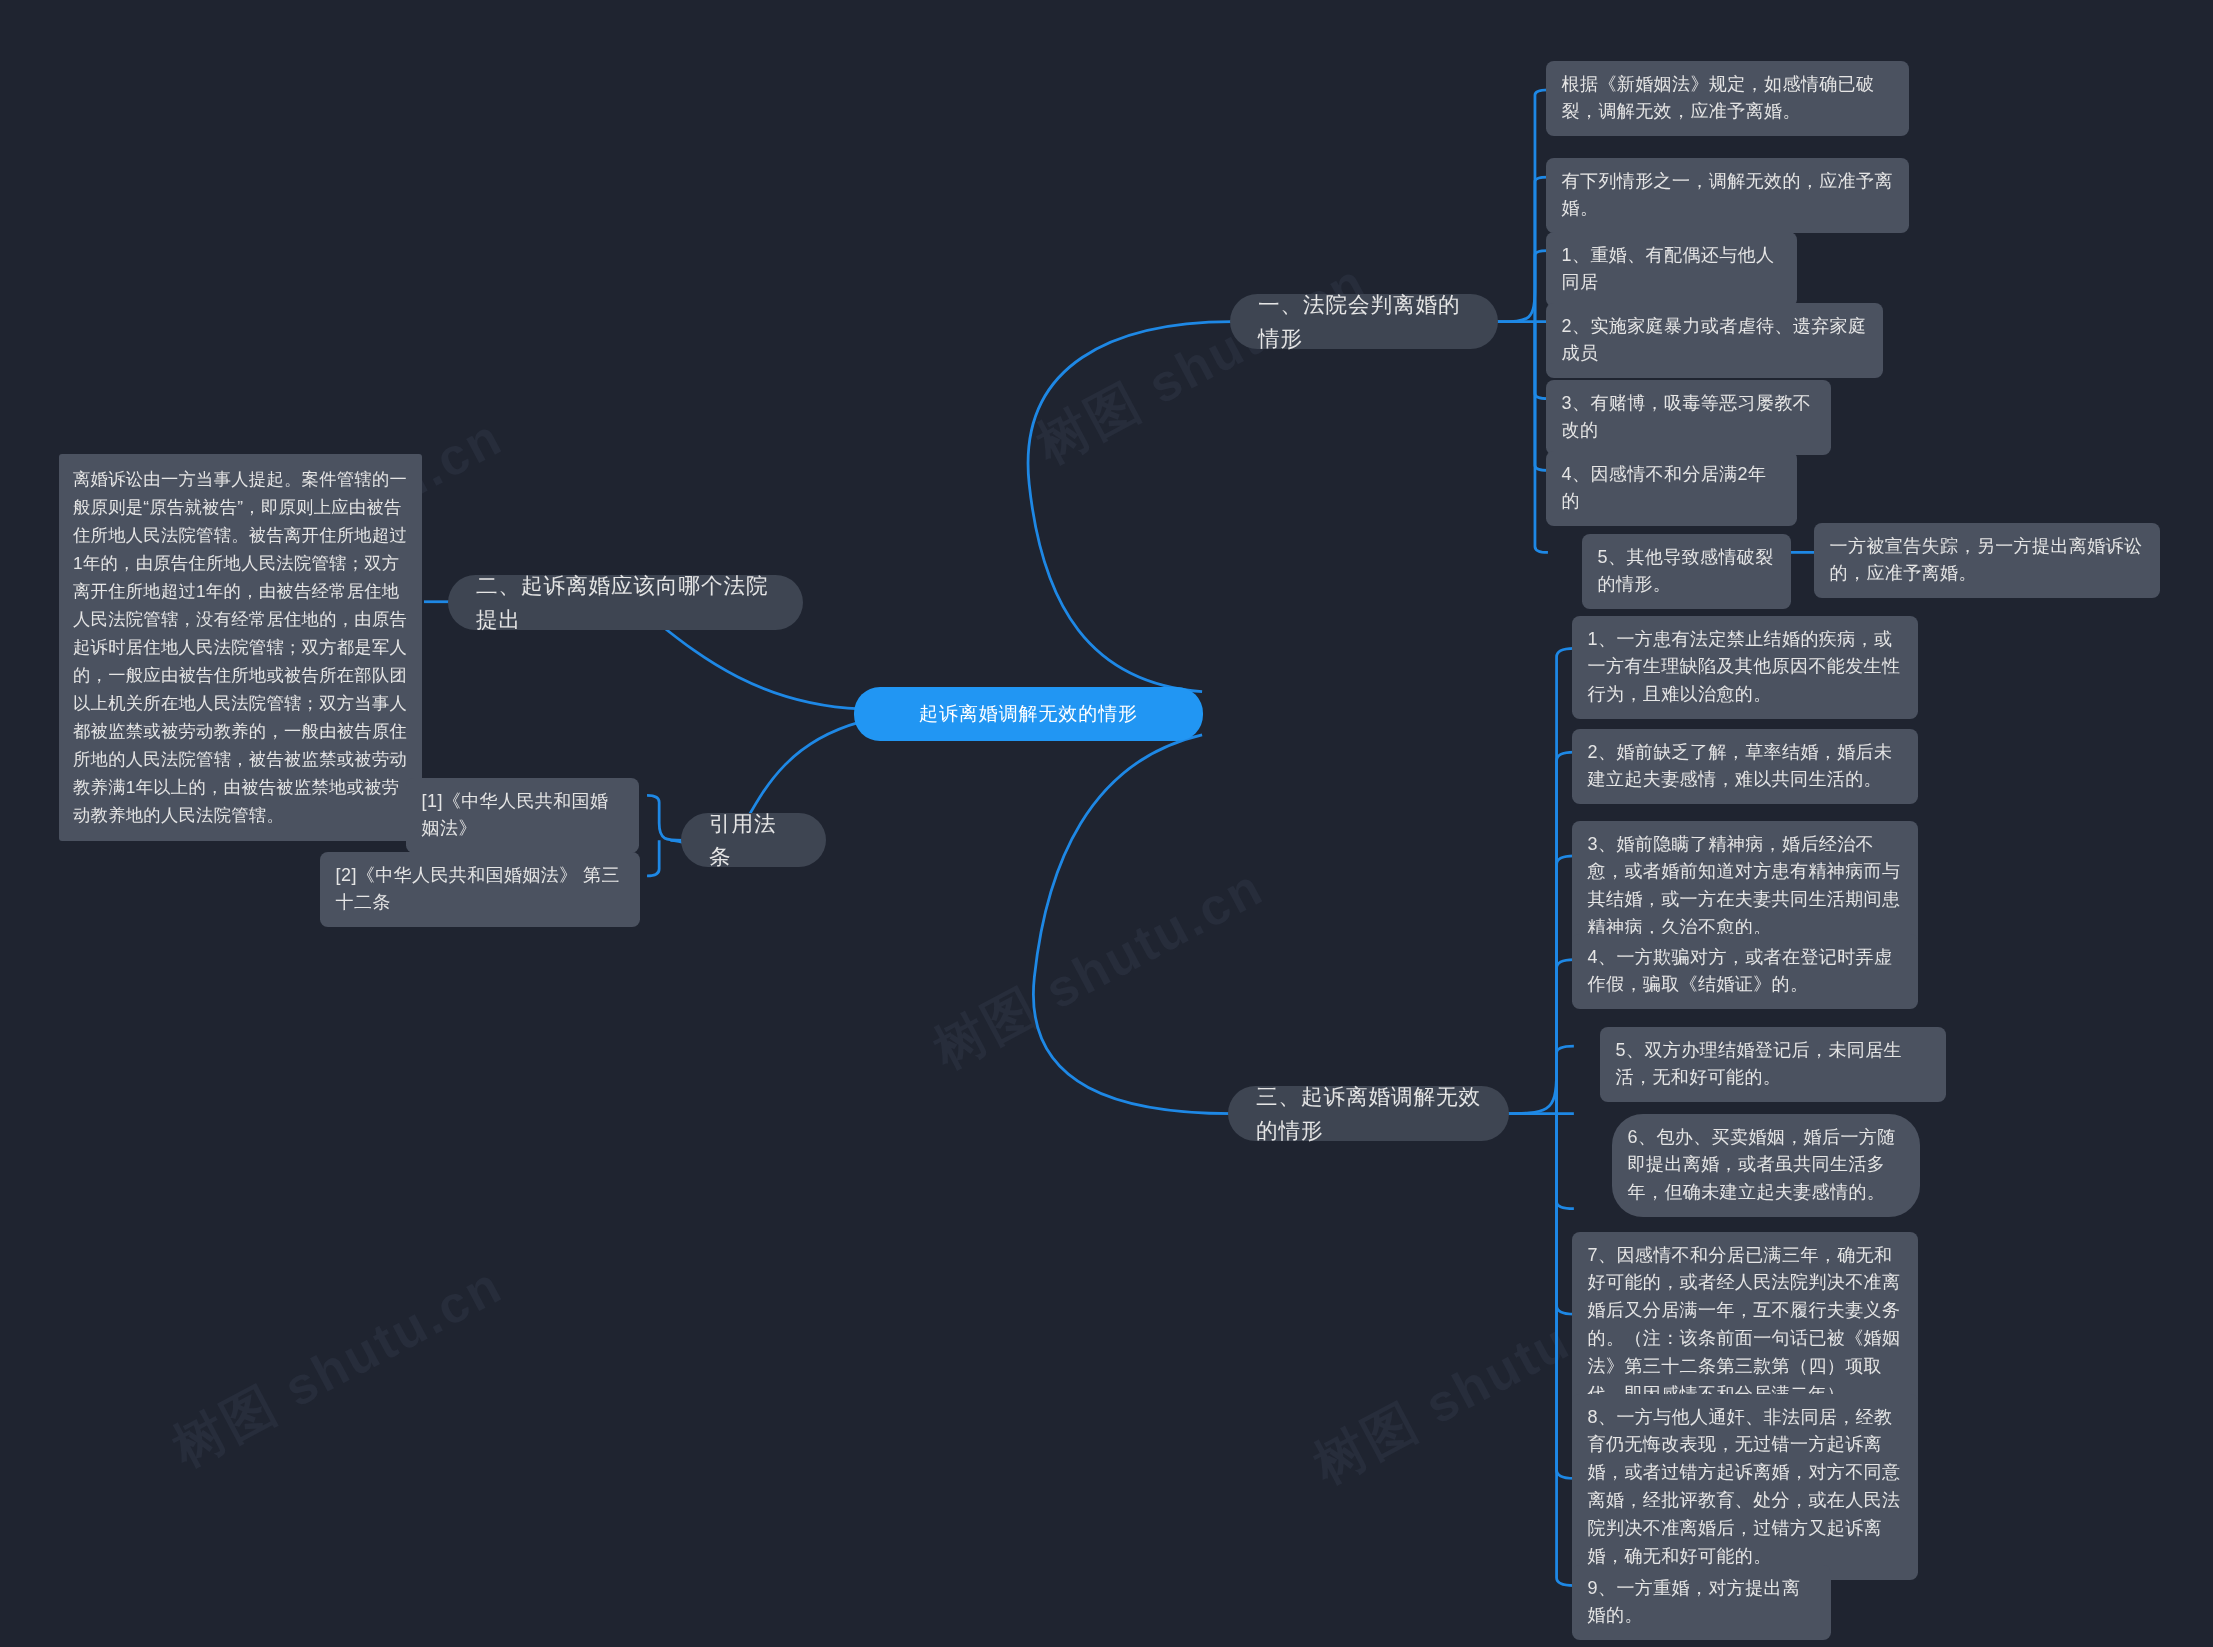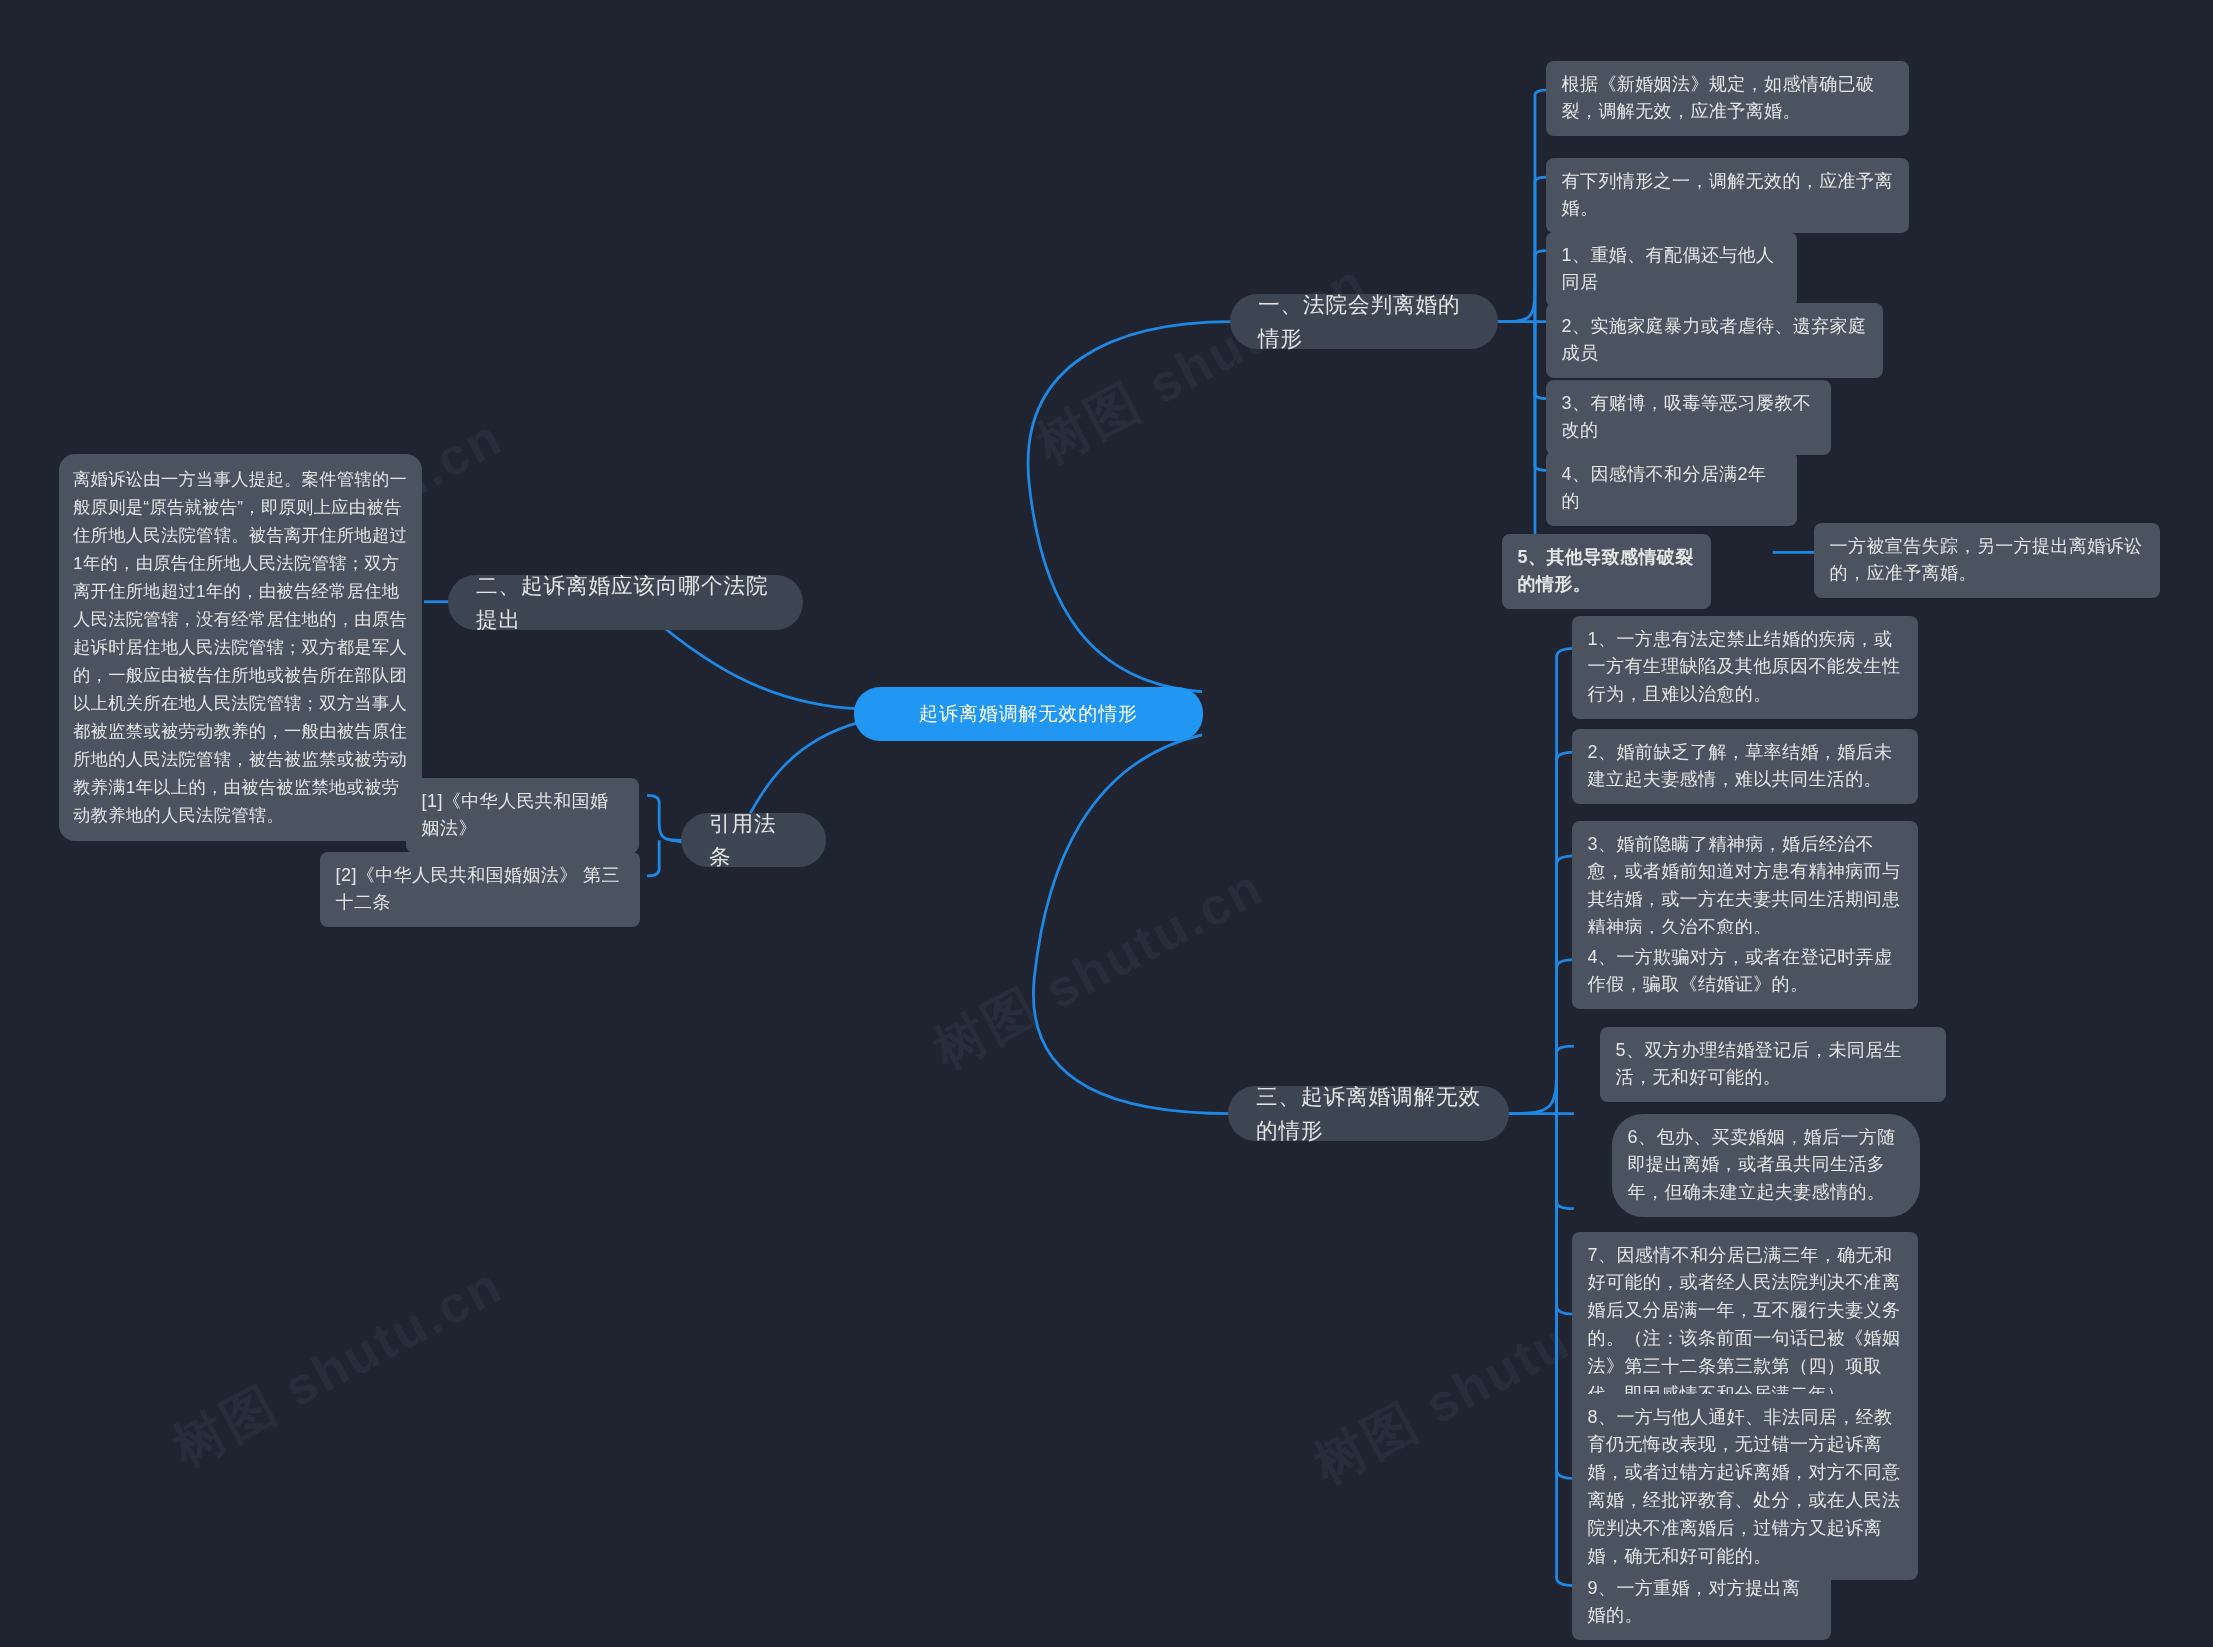--- a/index.html
+++ b/index.html
@@ -71,21 +71,21 @@
     border-radius: 7.8px;
     font-size: 18px;
     padding: 9.5px 15.6px;
     letter-spacing: 0.4px;
   }
   .leaf.sub {
     background: #4b5260;
   }
   .para {
     background: #4b5260;
-    border-radius: 16px;
+    border-radius: 3px;
     font-size: 17.3px;
     padding: 11.2px 14px;
     letter-spacing: 0.3px;
     align-items: flex-start;
     line-height: 1.62;
   }
 </style>
 </head>
 <body>
 
@@ -139,21 +139,21 @@
   <div class="node root" style="left:854px; top:687px; width:349px; height:54px;">起诉离婚调解无效的情形</div>
 
   <div class="node branch" style="left:1230px; top:294px; width:268px; height:55px;">一、法院会判离婚的情形</div>
 
   <div class="node leaf" style="left:1546px; top:61px; width:363px;">根据《新婚姻法》规定，如感情确已破裂，调解无效，应准予离婚。</div>
   <div class="node leaf" style="left:1546px; top:158px; width:363px;">有下列情形之一，调解无效的，应准予离婚。</div>
   <div class="node leaf" style="left:1546px; top:232px; width:251px;">1、重婚、有配偶还与他人同居</div>
   <div class="node leaf" style="left:1546px; top:303px; width:337px;">2、实施家庭暴力或者虐待、遗弃家庭成员</div>
   <div class="node leaf" style="left:1546px; top:380px; width:285px;">3、有赌博，吸毒等恶习屡教不改的</div>
   <div class="node leaf" style="left:1546px; top:451px; width:251px;">4、因感情不和分居满2年的</div>
-  <div class="node leaf" style="left:1502px; top:534px; width:209px;font-weight:bold;">5、其他导致感情破裂的情形。</div>
+  <div class="node leaf" style="left:1582px; top:534px; width:209px;">5、其他导致感情破裂的情形。</div>
   <div class="node leaf sub" style="left:1814px; top:523px; width:346px;">一方被宣告失踪，另一方提出离婚诉讼的，应准予离婚。</div>
 
   <div class="node branch" style="left:448px; top:575px; width:355px; height:55px;">二、起诉离婚应该向哪个法院提出</div>
   <div class="node para" style="left:59px; top:454px; width:363px;">离婚诉讼由一方当事人提起。案件管辖的一般原则是“原告就被告”，即原则上应由被告住所地人民法院管辖。被告离开住所地超过1年的，由原告住所地人民法院管辖；双方离开住所地超过1年的，由被告经常居住地人民法院管辖，没有经常居住地的，由原告起诉时居住地人民法院管辖；双方都是军人的，一般应由被告住所地或被告所在部队团以上机关所在地人民法院管辖；双方当事人都被监禁或被劳动教养的，一般由被告原住所地的人民法院管辖，被告被监禁或被劳动教养满1年以上的，由被告被监禁地或被劳动教养地的人民法院管辖。</div>
 
   <div class="node branch" style="left:681px; top:813px; width:145px; height:54px;">引用法条</div>
   <div class="node leaf" style="left:406px; top:778px; width:233px;">[1]《中华人民共和国婚姻法》</div>
   <div class="node leaf" style="left:320px; top:852px; width:320px;">[2]《中华人民共和国婚姻法》 第三十二条</div>
 
   <div class="node branch" style="left:1228px; top:1086px; width:281px; height:55px;">三、起诉离婚调解无效的情形</div>

